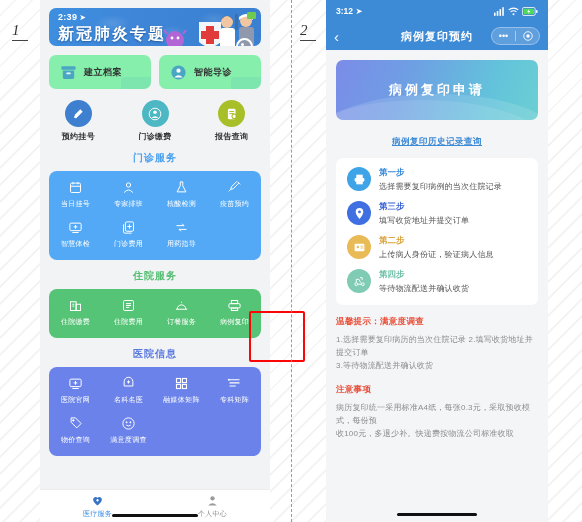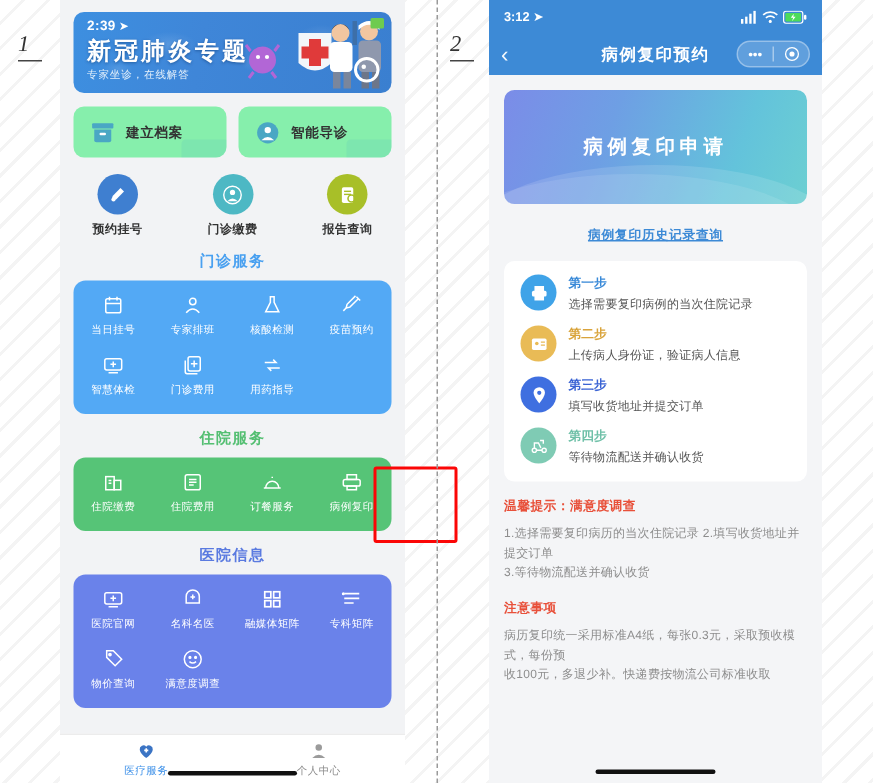--- a/index.html
+++ b/index.html
@@ -36,21 +36,21 @@
   .phone1{left:40px;width:230px;height:522px;}
   .phone2{left:326px;width:222px;height:522px;}
 
   
   .s1{
     position:absolute;inset:0;background:#f2f3f5;
     display:flex;flex-direction:column;overflow:hidden;
   }
   .s1-scroll{flex:1;overflow:hidden;position:relative;}
   .banner{
-    margin:8px 9px 0 9px;height:54px;border-radius:7px;
+    margin:8px 9px 0 9px;height:38px;border-radius:7px;
     background:linear-gradient(100deg,#3d8fe0 0%,#3f86d8 40%,#3a7fd0 100%);
     position:relative;overflow:hidden;
   }
   .banner .map{
     position:absolute;inset:0;
     background:
       radial-gradient(ellipse 26px 12px at 30% 40%, rgba(255,255,255,.13), transparent 70%),
       radial-gradient(ellipse 18px 9px at 58% 62%, rgba(255,255,255,.10), transparent 70%),
       radial-gradient(ellipse 22px 11px at 78% 30%, rgba(255,255,255,.10), transparent 70%),
       radial-gradient(ellipse 14px 7px at 14% 70%, rgba(255,255,255,.10), transparent 70%);
@@ -136,21 +136,21 @@
   .s2-caps{
     margin-left:auto;display:flex;align-items:center;gap:0;
     background:rgba(255,255,255,.18);border:1px solid rgba(255,255,255,.35);
     border-radius:10px;height:16px;z-index:2;
   }
   .s2-caps .c{width:23px;display:flex;align-items:center;justify-content:center;font-size:9px;}
   .s2-caps .sep{width:1px;height:10px;background:rgba(255,255,255,.45);}
 
   .s2-body{flex:1;overflow:hidden;padding:0 10px;}
   .hero{
-    margin-top:10px;height:76px;border-radius:7px;position:relative;overflow:hidden;
+    margin-top:10px;height:60px;border-radius:7px;position:relative;overflow:hidden;
     background:linear-gradient(110deg,#7b8ce8 0%,#6e9fe4 35%,#63c3db 75%,#6ccfd2 100%);
     display:flex;align-items:center;justify-content:center;
   }
   .hero .wave{position:absolute;left:-10%;right:-10%;bottom:-18px;height:44px;
     background:rgba(255,255,255,.13);border-radius:50% 50% 0 0 / 100% 100% 0 0;}
   .hero .wave2{position:absolute;left:-20%;right:-5%;bottom:-26px;height:46px;
     background:rgba(255,255,255,.10);border-radius:50% 50% 0 0 / 100% 100% 0 0;}
   .hero .htxt{position:relative;color:#fff;font-size:13px;font-weight:bold;letter-spacing:3px;}
 
   .hlink{text-align:center;margin-top:10px;}
@@ -576,43 +576,43 @@
                 <rect x="7" y="16" width="10" height="4" fill="#fff"></rect>
               </svg>
           </div>
           <div class="stxt">
             <div class="sn" style="color:#3a8ad8">第一步</div>
             <div class="sd">选择需要复印病例的当次住院记录</div>
           </div>
         </div>
 
         <div class="step">
+          <div class="sic" style="background:#3f6fe0">
+            <svg width="13" height="13" viewBox="0 0 24 24">
+                <path d="M12 2a7 7 0 00-7 7c0 5 7 13 7 13s7-8 7-13a7 7 0 00-7-7z" fill="#fff"></path>
+                <circle cx="12" cy="9" r="2.6" fill="#3f6fe0"></circle>
+              </svg>
+          </div>
+          <div class="stxt">
+            <div class="sn" style="color:#3a63d4">第三步</div>
+            <div class="sd">填写收货地址并提交订单</div>
+          </div>
+        </div>
+
+        <div class="step">
           <div class="sic" style="background:#e9bb56">
             <svg width="13" height="13" viewBox="0 0 24 24">
                 <rect x="3" y="5" width="18" height="14" rx="2" fill="#fff"></rect>
                 <circle cx="9" cy="11" r="2.2" fill="#e9bb56"></circle>
                 <path d="M14 9.5h5M14 13h5" stroke="#e9bb56" stroke-width="1.6"></path>
               </svg>
           </div>
           <div class="stxt">
             <div class="sn" style="color:#d9a43c">第二步</div>
             <div class="sd">上传病人身份证，验证病人信息</div>
-          </div>
-        </div>
-
-        <div class="step">
-          <div class="sic" style="background:#3f6fe0">
-            <svg width="13" height="13" viewBox="0 0 24 24">
-                <path d="M12 2a7 7 0 00-7 7c0 5 7 13 7 13s7-8 7-13a7 7 0 00-7-7z" fill="#fff"></path>
-                <circle cx="12" cy="9" r="2.6" fill="#3f6fe0"></circle>
-              </svg>
-          </div>
-          <div class="stxt">
-            <div class="sn" style="color:#3a63d4">第三步</div>
-            <div class="sd">填写收货地址并提交订单</div>
           </div>
         </div>
 
         <div class="step">
           <div class="sic" style="background:#7fcbb4">
             <svg width="13" height="13" viewBox="0 0 24 24" fill="none" stroke="#fff" stroke-width="1.7">
                 <circle cx="6" cy="17" r="2.6"></circle>
                 <circle cx="18" cy="17" r="2.6"></circle>
                 <path d="M8.6 17h6.8M6 14.4V8h5l3 6"></path>
                 <path d="M13 5h4v4"></path>

